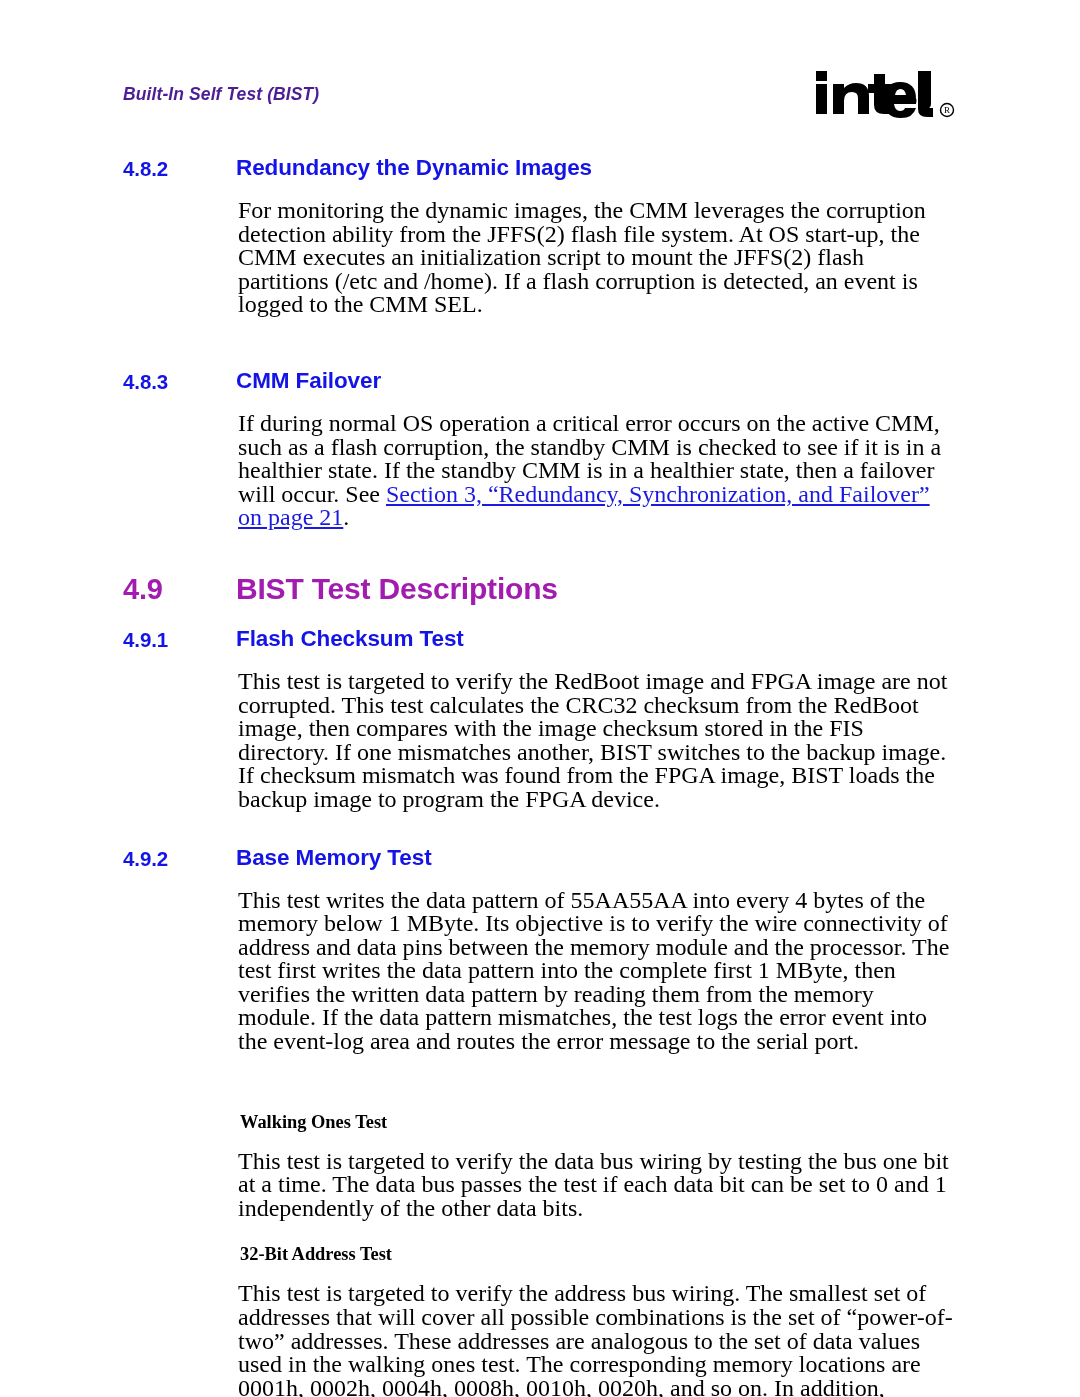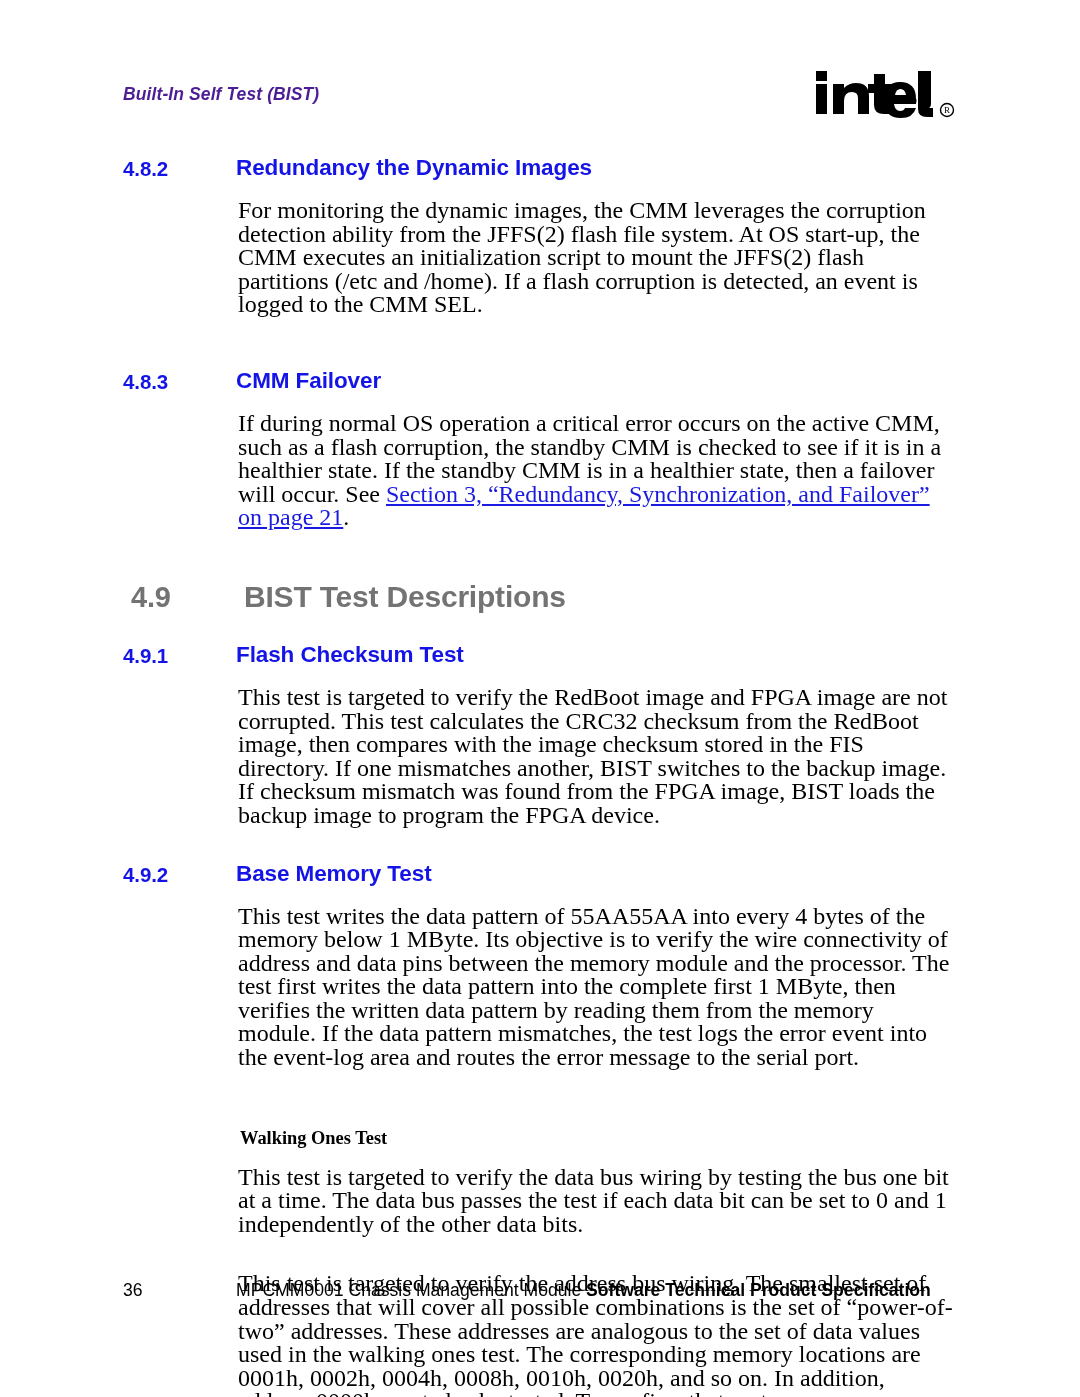--- a/index.html
+++ b/index.html
@@ -79,24 +79,24 @@
     flex: 0 0 113px;
     font-size: 20.5px;
   }
   .h2 .ttl { flex: 1 1 auto; }
 
   .h1 {
     display: flex;
     align-items: baseline;
     font-family: "Liberation Sans", "DejaVu Sans", sans-serif;
     font-weight: bold;
-    color: #737373;
+    color: #a21caf;
     font-size: 30px;
     letter-spacing: -0.2px;
-    margin: 8px;
+    margin: 0;
   }
   .h1 .num {
     width: 113px;
     flex: 0 0 113px;
     font-size: 29px;
   }
   .h1 .ttl { flex: 1 1 auto; }
 
   
   .body-block {
@@ -243,24 +243,21 @@
     </div>
 
     <div class="gap-body-h2"></div>
 
     <div class="gap-h2-sub"></div>
     <div class="body-block">
       <h4 class="subhead">Walking Ones Test</h4>
       <div class="gap-sub-body"></div>
       <p class="body">This test is targeted to verify the data bus wiring by testing the bus one bit at a time. The data bus passes the test if each data bit can be set to 0 and 1 independently of the other data bits.</p>
       <div class="gap-body-sub"></div>
+      <h4 class="subhead">32-Bit Address Test</h4>
       <div class="gap-sub-body"></div>
       <p class="body">This test is targeted to verify the address bus wiring. The smallest set of addresses that will cover all possible combinations is the set of “power-of-two” addresses. These addresses are analogous to the set of data values used in the walking ones test. The corresponding memory locations are 0001h, 0002h, 0004h, 0008h, 0010h, 0020h, and so on. In addition, address 0000h must also be tested. To confirm that no two memory locations overlap, initial data value is first written at each power-of-two offset within the device. Then a new value is written–an inverted copy of the initial</p>
     </div>
 
   </div>
 
-  <div class="footer">
-    <span class="pageno">36</span>
-    <span class="doctitle"><span>MPCMM0001 Chassis Management Module </span><b>Software Technical Product Specification</b></span>
-  </div>
 
 </div>
 
 </body></html>

